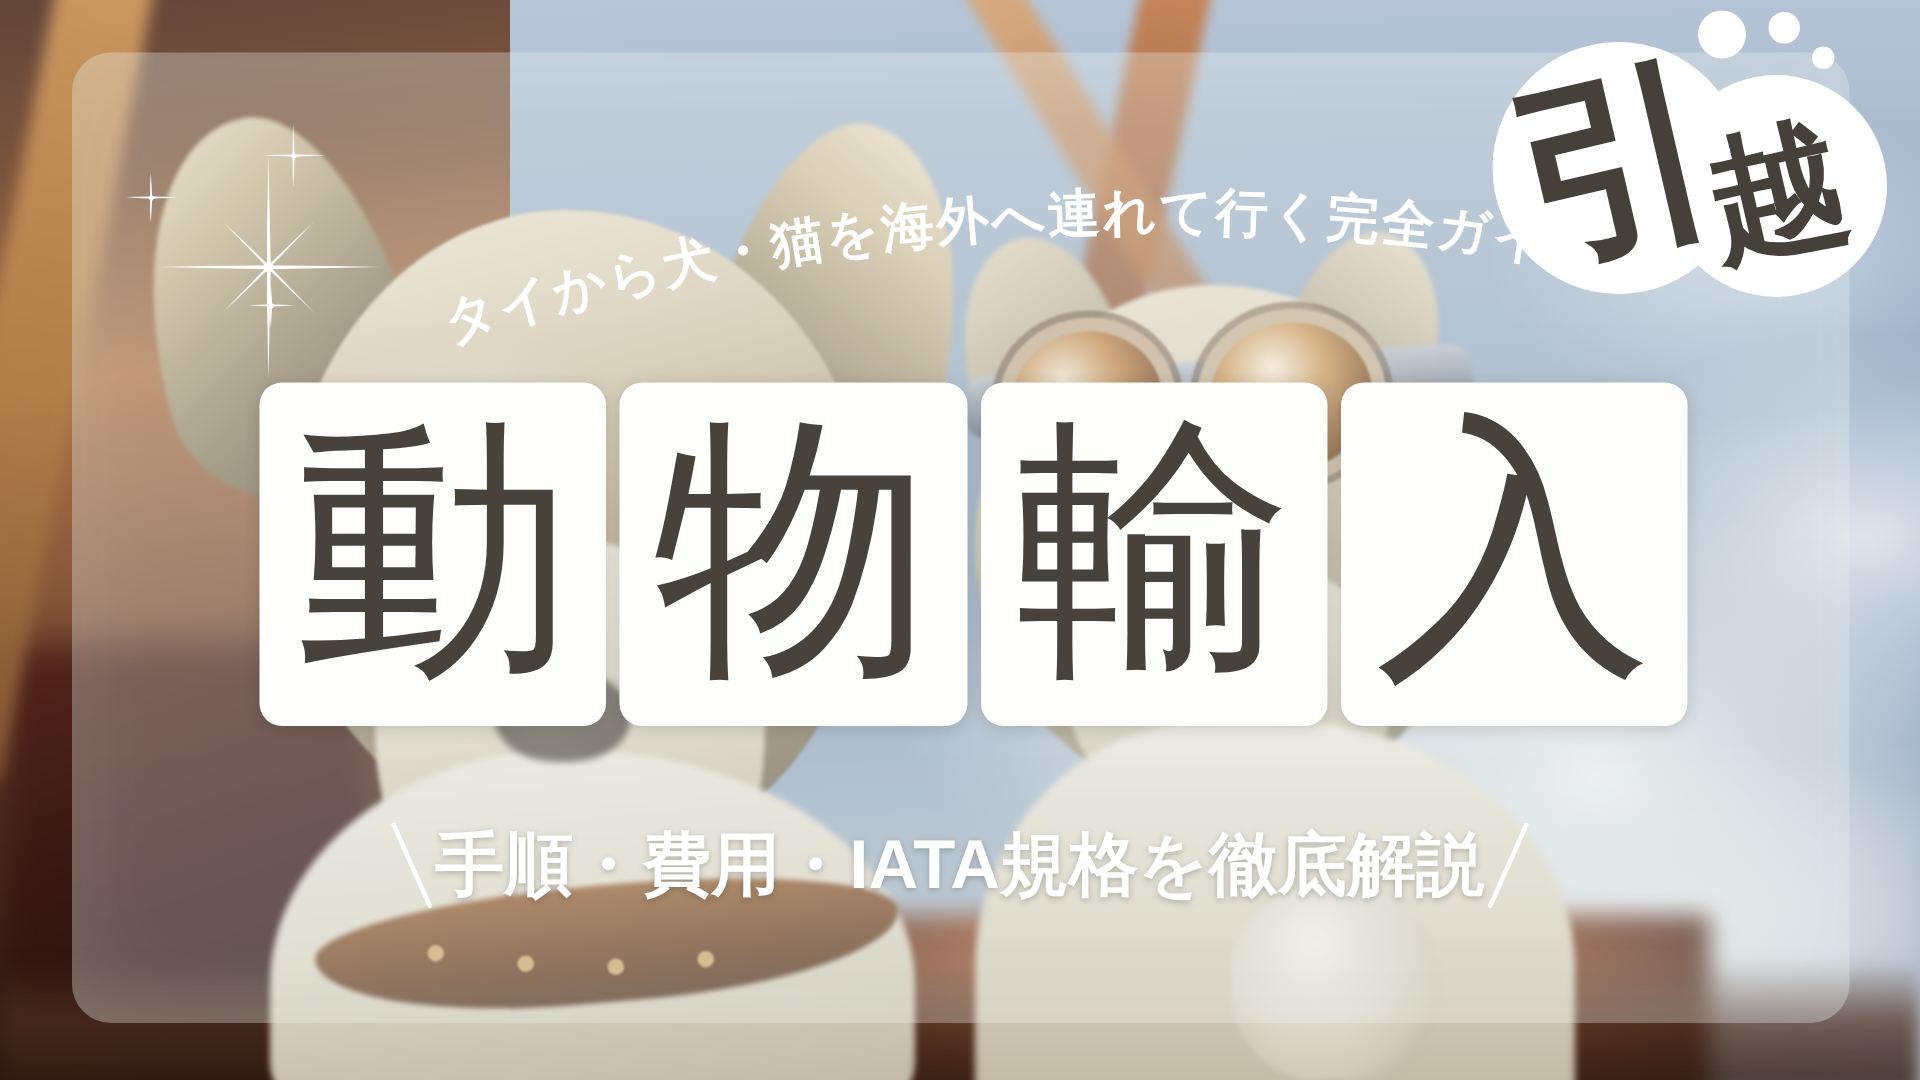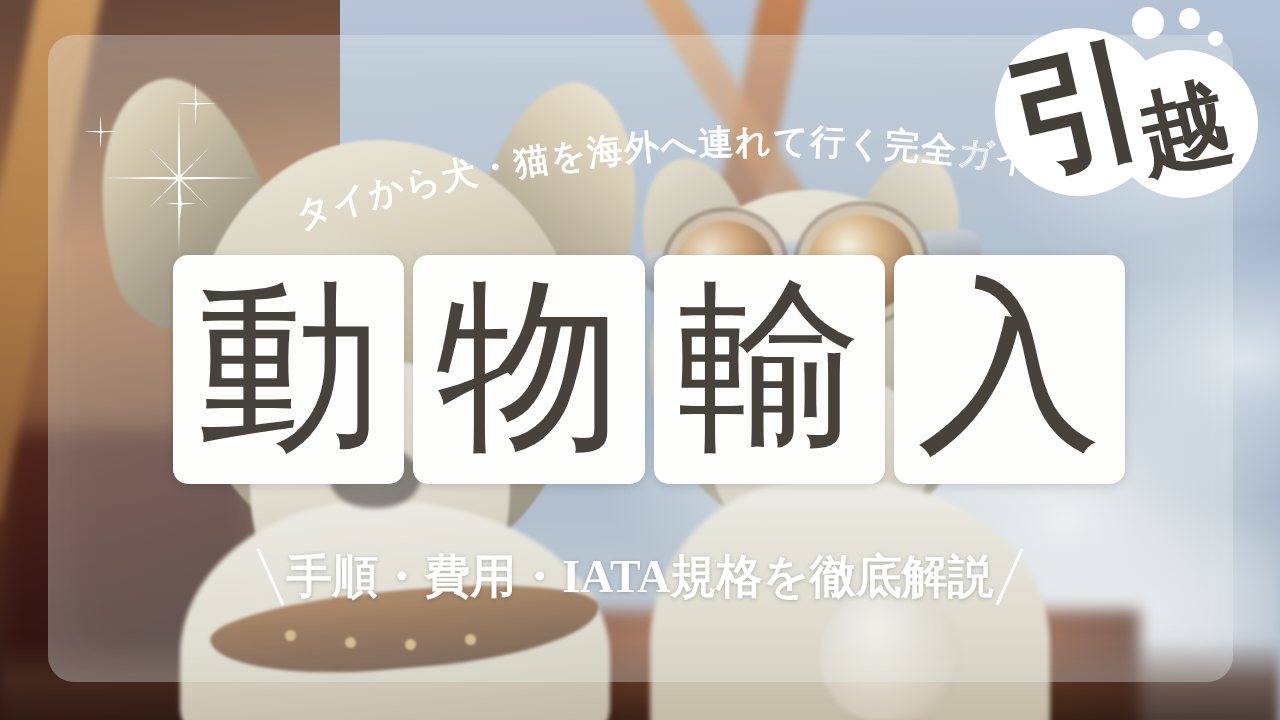--- a/index.html
+++ b/index.html
@@ -272,21 +272,21 @@
     color:#47423c;
     transform:translateY(-4px);
   }
 
   
   .tagline{
     position:absolute; left:0; top:543px; width:1280px; height:68px;
     display:flex; align-items:center; justify-content:center; gap:14px;
   }
   .tagline-text{
-    font-family:Liberation Serif, serif;
+    font-family:Liberation Sans, sans-serif;
     font-size:46px; font-weight:700; color:#ffffff;
     letter-spacing:0px; white-space:nowrap;
     text-shadow:0 1px 4px rgba(60,55,50,.30);
   }
   .slash{
     width:3px; height:62px; background:#ffffff; opacity:.95;
     border-radius:2px;
   }
   .slash-l{ transform:rotate(-24deg); }
   .slash-r{ transform:rotate(24deg); }

